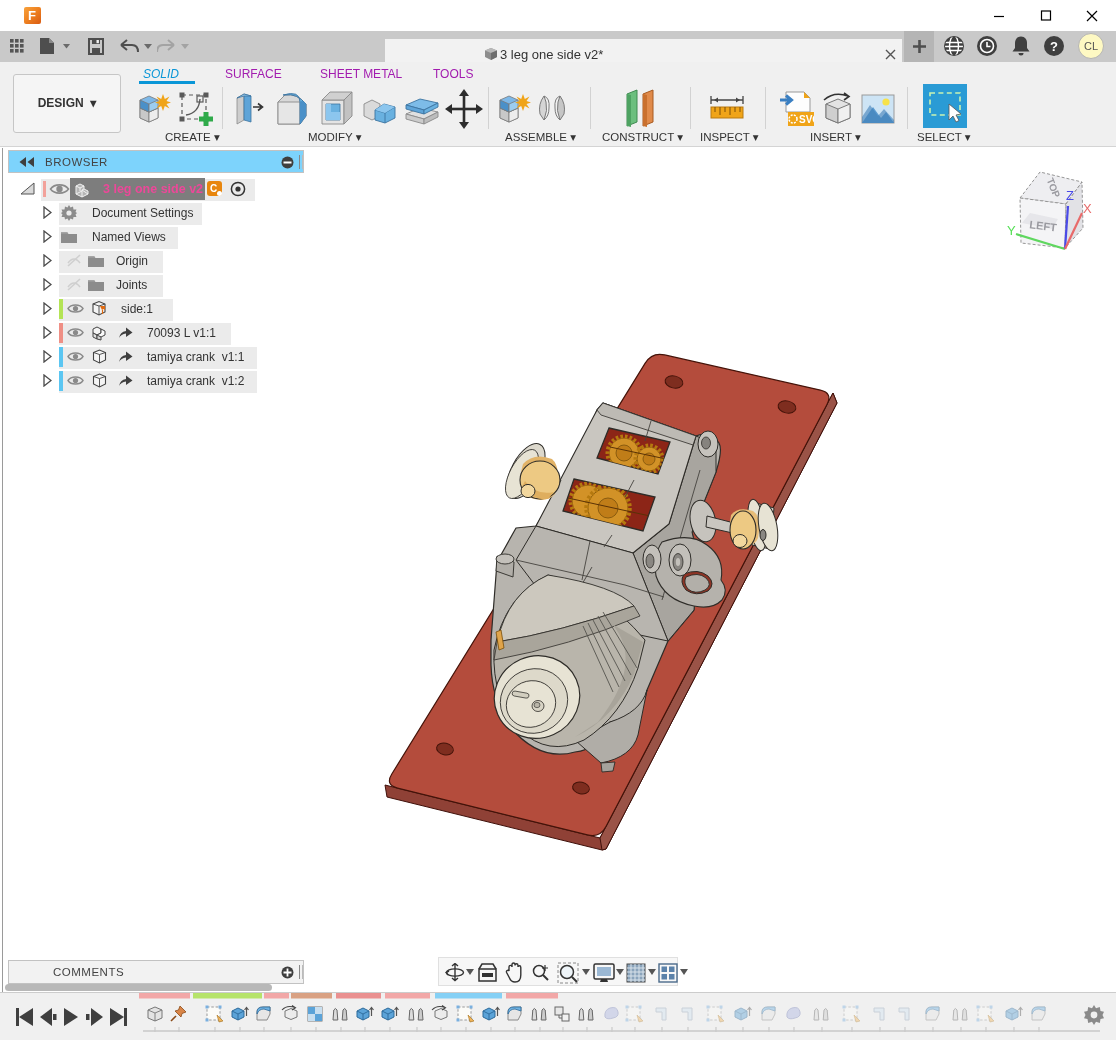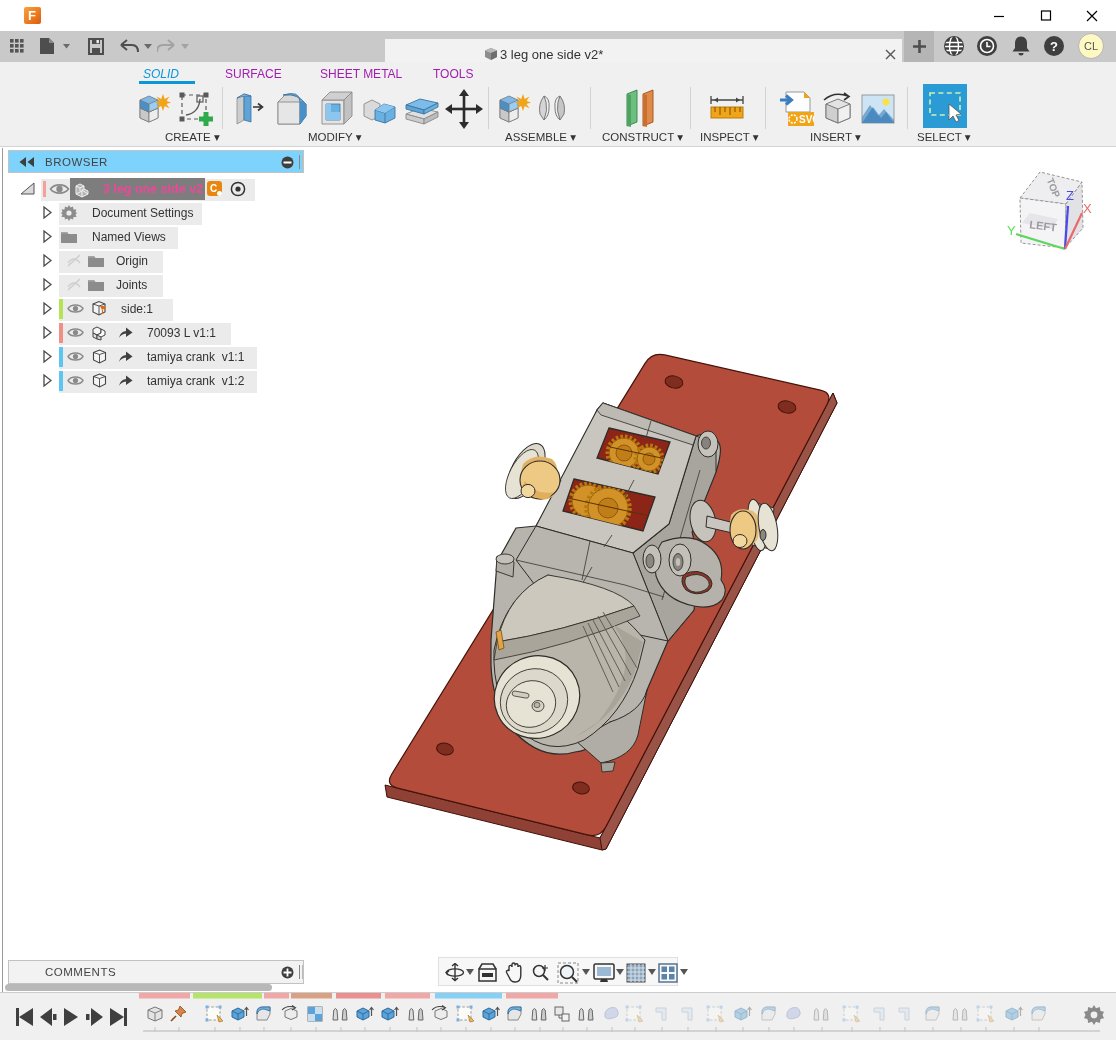--- a/index.html
+++ b/index.html
@@ -139,20 +139,21 @@
   </svg>
   <svg class="abs" style="left:1043px;top:35px" width="22" height="22" viewBox="0 0 22 22">
     <circle cx="11" cy="11" r="10" fill="#3f3f3f"></circle>
     <text x="11" y="16" font-size="13" font-weight="bold" fill="#fff" text-anchor="middle" font-family="Liberation Sans">?</text>
   </svg>
   <div class="abs" style="left:1078px;top:33px;width:26px;height:26px;border-radius:50%;background:#fef9c3;border:1px solid #b5b5b5;">
     <div style="position:absolute;left:0;top:6px;width:24px;text-align:center;font-size:11px;color:#555;">CL</div>
   </div>
 </div>
 <div id="ribbon">
+  <div id="designbox">DESIGN &nbsp;▾</div>
   <div class="rtab active" style="left:143px">SOLID</div>
   <div class="rtab" style="left:225px">SURFACE</div>
   <div class="rtab" style="left:320px">SHEET METAL</div>
   <div class="rtab" style="left:433px">TOOLS</div>
   <div id="solidline"></div>
   <div class="glabel" style="left:165px">CREATE ▾</div>
   <div class="glabel" style="left:308px">MODIFY ▾</div>
   <div class="glabel" style="left:505px">ASSEMBLE ▾</div>
   <div class="glabel" style="left:602px">CONSTRUCT ▾</div>
   <div class="glabel" style="left:700px">INSPECT ▾</div>
@@ -605,21 +606,21 @@
       <path d="M2.5,4.5 L8.5,2 L14.5,4.5 L14.5,12 L8.5,15 L2.5,12 Z" fill="#f4f4f4" stroke="#444" stroke-width="1.1"></path>
       <path d="M2.5,4.5 L8.5,6.5 L14.5,4.5 M8.5,6.5 L8.5,15" fill="none" stroke="#444" stroke-width="0.9"></path>
     </svg>
     <svg class="abs" style="left:110px;top:5px" width="15" height="12" viewBox="0 0 15 12">
       <path d="M1,11 Q2,5 8,4 L8,0.5 L14.5,5.5 L8,10 L8,6.5 Q3,7 1,11 Z" fill="#3f3f3f"></path>
     </svg>
     <span style="position:absolute;left:139px;top:4px">tamiya crank&nbsp; v1:2</span>
   </div>
 </div>
 <div id="comments">
-    <span style="position:absolute;left:36px;top:5px;letter-spacing:0.5px">COMMENTS</span>
+    <span style="position:absolute;left:44px;top:5px;letter-spacing:0.5px">COMMENTS</span>
   <svg class="abs" style="left:272px;top:5px" width="13" height="13" viewBox="0 0 13 13">
     <circle cx="6.5" cy="6.5" r="6" fill="#3f3f3f"></circle>
     <path d="M2.5,6.5 L10.5,6.5 M6.5,2.5 L6.5,10.5" stroke="#fff" stroke-width="1.8"></path>
   </svg>
   <div class="abs" style="left:290px;top:4px;width:1px;height:14px;background:#888"></div>
   <div class="abs" style="left:292.5px;top:4px;width:1px;height:14px;background:#bbb"></div>
 </div>
 <div id="navbar">
   <svg class="abs" style="left:6px;top:5px" width="20" height="19" viewBox="0 0 20 19">
     <path d="M10,1 L10,17 M7,3 L10,0.5 L13,3 M7,15 L10,17.5 L13,15" fill="none" stroke="#333" stroke-width="1.4"></path>

